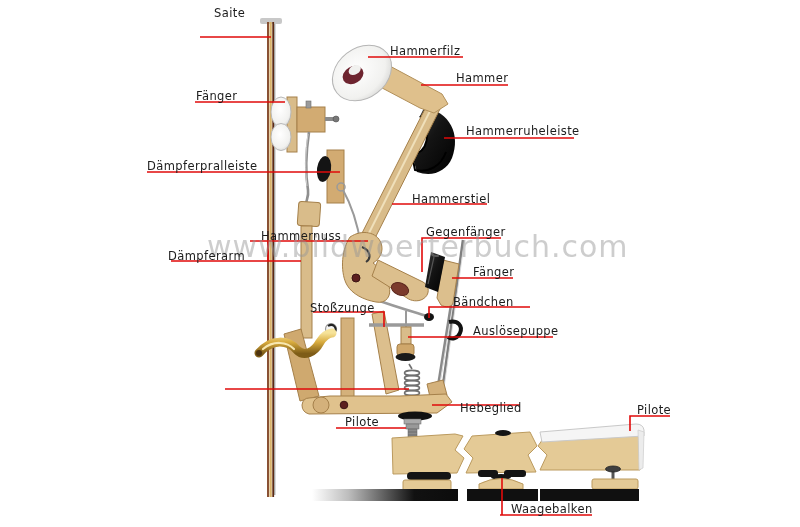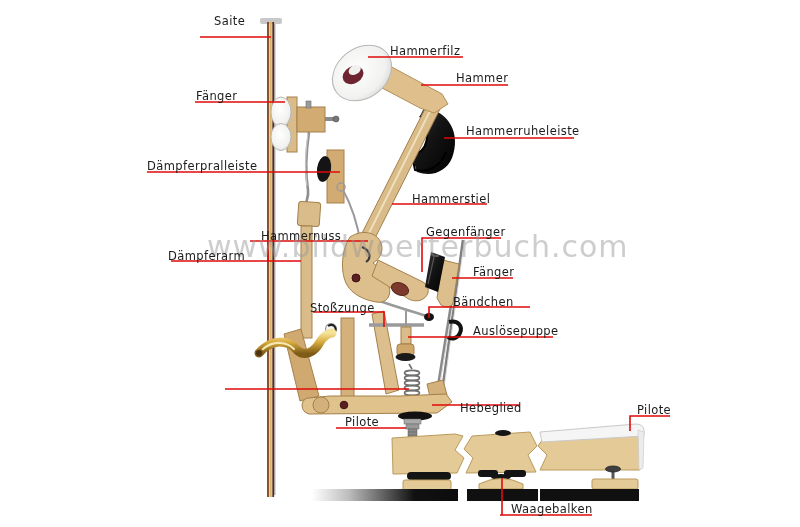--- a/index.html
+++ b/index.html
@@ -216,21 +216,21 @@
     <path d="M225,389 H409"></path>
     <path d="M432,405 H520"></path>
     <path d="M336,428 H406"></path>
     <path d="M630,431 V416 H670"></path>
     <path d="M502,478 V515 M500,515 H592"></path>
   </g>
 </svg>
 
 <div class="watermark">www.bildwoerterbuch.com</div>
 
-<div class="label" style="left:214px;top:14px">Saite</div>
+<div class="label" style="left:214px;top:6px">Saite</div>
 <div class="label" style="left:390px;top:44px">Hammerfilz</div>
 <div class="label" style="left:456px;top:71px">Hammer</div>
 <div class="label" style="left:466px;top:124px">Hammerruheleiste</div>
 <div class="label" style="left:196px;top:89px">Fänger</div>
 <div class="label" style="left:147px;top:159px">Dämpferpralleiste</div>
 <div class="label" style="left:412px;top:192px">Hammerstiel</div>
 <div class="label" style="left:261px;top:229px">Hammernuss</div>
 <div class="label" style="left:426px;top:225px">Gegenfänger</div>
 <div class="label" style="left:168px;top:249px">Dämpferarm</div>
 <div class="label" style="left:473px;top:265px">Fänger</div>

